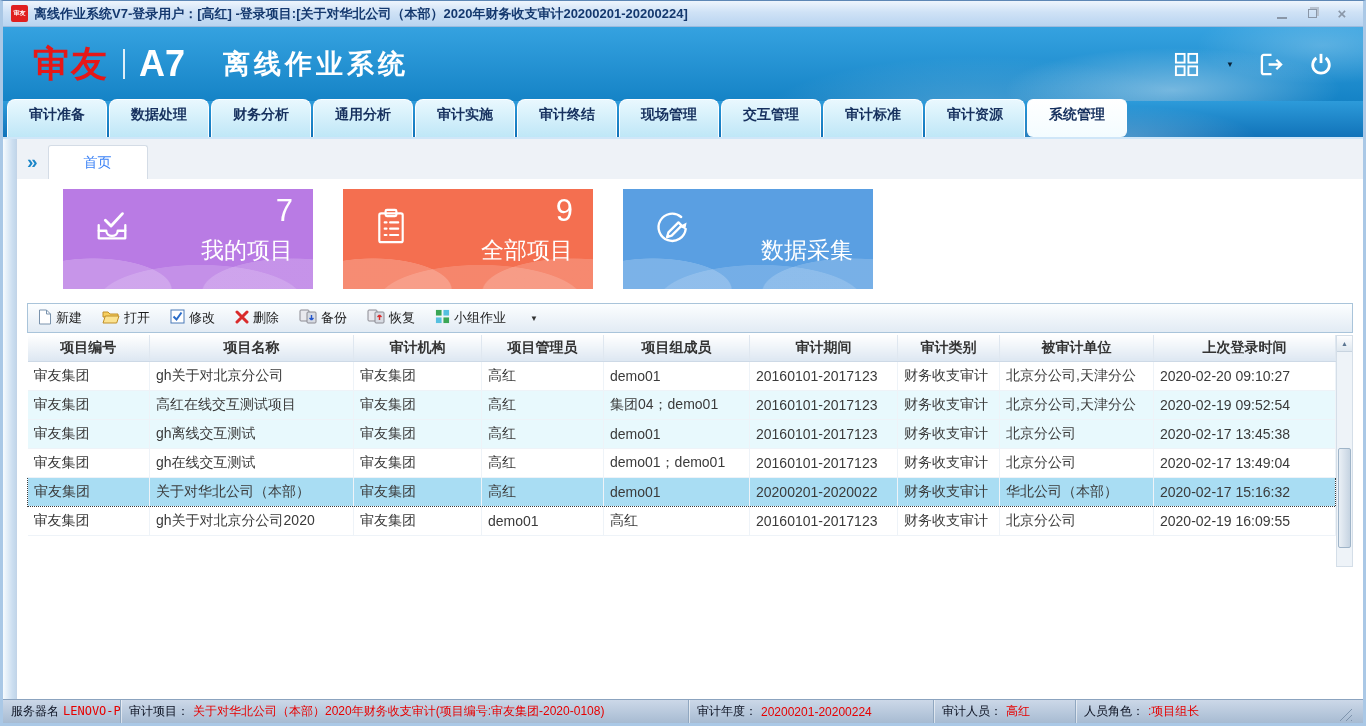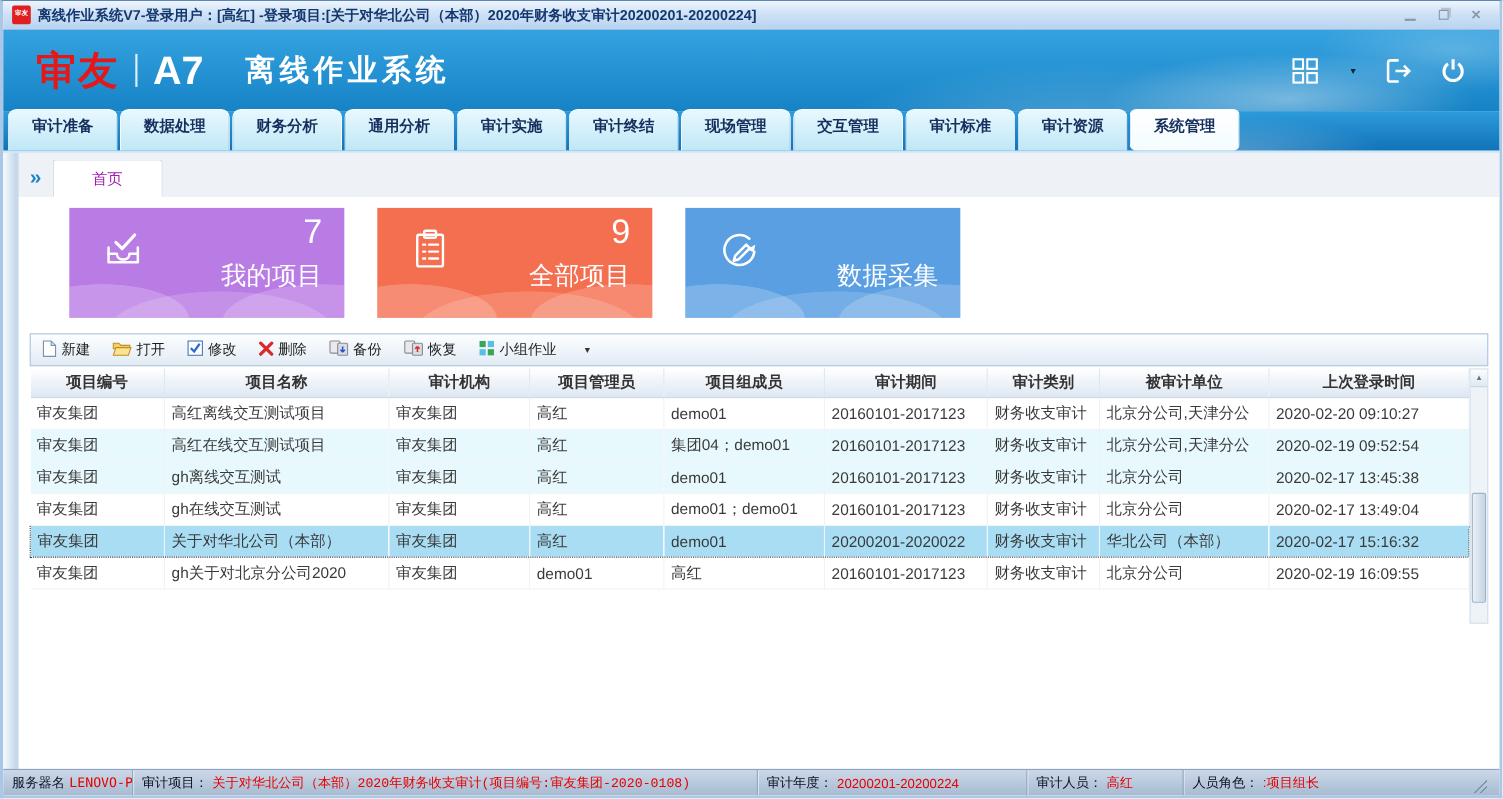--- a/index.html
+++ b/index.html
@@ -46,21 +46,21 @@
     border-radius:8px 8px 0 0;font-size:14px;font-weight:bold;color:#16305e;white-space:nowrap;}
   .menu-tab.active{background:linear-gradient(180deg,#ffffff,#f3fcff);border-radius:6px;}
 
   
   .workspace{flex:1;display:flex;background:#dfe9f4;min-height:0;}
   .side-strip{flex:0 0 14px;background:linear-gradient(90deg,#f7fbfe,#cddff1 70%,#c2d6ea);border-right:1px solid #c2d4e8;}
   .main{flex:1;display:flex;flex-direction:column;min-width:0;}
   .tabstrip{height:40px;flex:0 0 40px;background:#eef2f7;display:flex;align-items:flex-end;}
   .collapse-btn{color:#1b86c8;font-size:19px;font-weight:bold;padding:0 10px 8px 10px;cursor:pointer;line-height:1;}
   .home-tab{width:100px;height:34px;background:#fff;border:1px solid #d4dce6;border-bottom:none;
-    border-radius:3px 3px 0 0;color:#a21caf;font-size:14px;display:flex;align-items:center;justify-content:center;cursor:pointer;}
+    border-radius:3px 3px 0 0;color:#3b82f6;font-size:14px;display:flex;align-items:center;justify-content:center;cursor:pointer;}
 
   .content{flex:1;background:#fff;padding:6px 10px 0 10px;display:flex;flex-direction:column;min-height:0;}
 
   
   .cards{display:flex;gap:30px;margin:4px 0 14px 36px;}
   .card{width:250px;height:100px;position:relative;color:#fff;cursor:pointer;overflow:hidden;}
   .card .cicon{position:absolute;left:30px;top:18px;}
   .card .count{position:absolute;right:20px;top:4px;font-size:31px;font-weight:400;}
   .card .clabel{position:absolute;right:20px;top:46px;font-size:23px;}
   .wave{position:absolute;left:0;right:0;bottom:0;height:42px;pointer-events:none;background:
@@ -93,21 +93,21 @@
     display:flex;align-items:center;justify-content:center;font-size:7px;color:#5b7globe;color:#5b7591;}
   .vs-thumb{position:absolute;left:1px;right:1px;top:112px;height:100px;border:1px solid #9fb4c8;border-radius:2px;
     background:linear-gradient(90deg,#eaf0f6,#c6d4e2);}
 
   
   .statusbar{height:24px;flex:0 0 24px;background:linear-gradient(180deg,#ccd8e8,#a7bbd2);
     border-top:1px solid #8ba3bf;display:flex;align-items:center;font-size:12px;color:#0a1020;}
   .sb-sec{display:flex;align-items:center;gap:4px;padding:0 8px;height:100%;white-space:nowrap;overflow:hidden;
     border-right:1px solid #90a7c0;box-shadow:1px 0 0 rgba(255,255,255,.55);}
   .sb-1{flex:0 0 118px;}
-  .sb-2{flex:0 0 568px;font-family:Liberation Mono, monospace;}
+  .sb-2{flex:0 0 568px;}
   .sb-3{flex:0 0 245px;}
   .sb-4{flex:0 0 142px;}
   .sb-5{flex:1;border-right:none;box-shadow:none;}
   .sb-val{color:#e60000;}
   .mono{font-family:"DejaVu Sans Mono","Liberation Mono",monospace;}
   .resize-grip{width:14px;height:14px;margin:0 3px 2px auto;align-self:flex-end;cursor:nwse-resize;
     background:repeating-linear-gradient(135deg,transparent 0 3px,#7e94ad 3px 4px);
     clip-path:polygon(100% 0,100% 100%,0 100%);}
 </style>
 </head>
@@ -303,21 +303,21 @@
                 <th>项目组成员</th>
                 <th>审计期间</th>
                 <th>审计类别</th>
                 <th>被审计单位</th>
                 <th>上次登录时间</th>
               </tr>
             </thead>
             <tbody>
                 <tr>
                   <td>审友集团</td>
-                  <td>高红离线交互测试项目</td>
+                  <td>gh关于对北京分公司</td>
                   <td>审友集团</td>
                   <td>高红</td>
                   <td>demo01</td>
                   <td>20160101-2017123</td>
                   <td>财务收支审计</td>
                   <td>北京分公司,天津分公</td>
                   <td>2020-02-20 09:10:27</td>
                 </tr>
                 <tr class="alt">
                   <td>审友集团</td>

